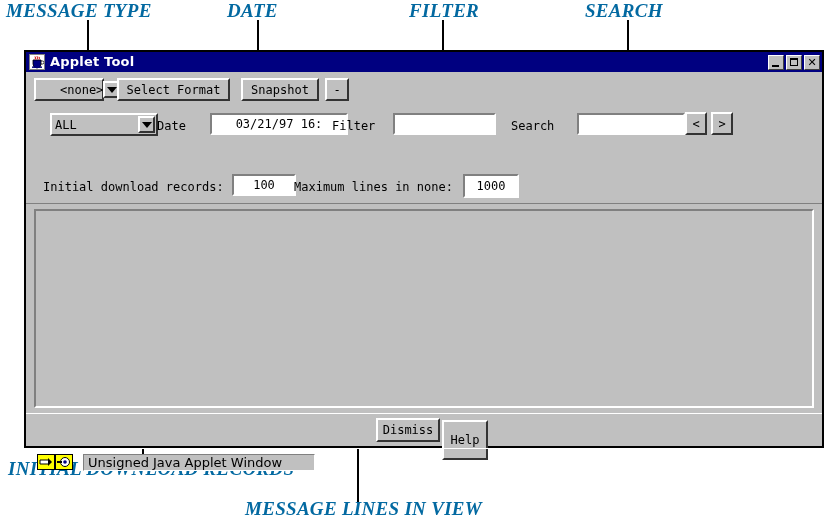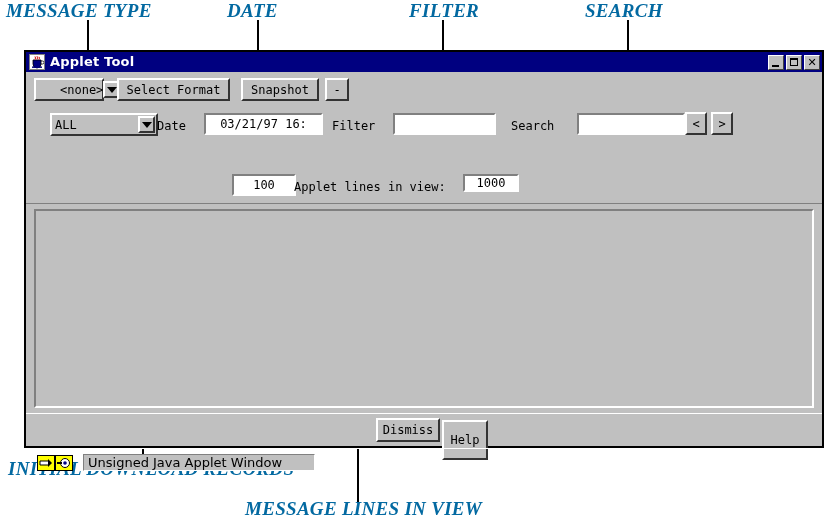--- a/index.html
+++ b/index.html
@@ -337,56 +337,57 @@
 
     <div class="combo abs" style="left:8px; top:41px; width:108px; height:23px;margin-left:16px;">
       <span class="combo-label">ALL</span>
       <span class="combo-arrow-box">
           <span class="tri-down"></span>
         </span>
     </div>
 
     <div class="lbl abs" style="left:131px; top:47px;">Date</div>
 
-    <div class="field abs center" style="left:178px; top:41px; width:119px; height:22px;">03/21/97 16:</div>
+    <div class="field abs center" style="left:184px; top:41px; width:138px; height:22px;">03/21/97 16:</div>
 
     <div class="lbl abs" style="left:306px; top:47px;">Filter</div>
 
     <div class="field abs" style="left:367px; top:41px; width:103px; height:22px;"></div>
 
     <div class="lbl abs" style="left:485px; top:47px;">Search</div>
 
     <div class="field abs" style="left:551px; top:41px; width:108px; height:22px;"></div>
 
     <div class="btn abs" style="left:659px; top:40px; width:22px; height:23px;">&lt;</div>
 
     <div class="btn abs" style="left:685px; top:40px; width:22px; height:23px;">&gt;</div>
 
+    <div class="lbl abs" style="left:17px; top:108px;">Initial download records:</div>
 
     <div class="field abs center" style="left:206px; top:102px; width:64px; height:22px;">100</div>
 
-    <div class="lbl abs" style="left:268px; top:108px;">Applet lines in view:</div>
-
-    <div class="field abs center" style="left:437px; top:102px; width:56px; height:18px;">1000</div>
+    <div class="lbl abs" style="left:268px; top:108px;">Maximum lines in none:</div>
+
+    <div class="field abs center" style="left:437px; top:102px; width:56px; height:24px;">1000</div>
 
     <div class="sep-line-dark" style="left:0px; top:131px; width:796px;"></div>
 
     <div class="logview" style="left:8px; top:137px; width:780px; height:199px;">
       <span></span>
     </div>
 
     <div class="sep-line" style="left:0px; top:341px; width:796px;"></div>
 
     <div class="btn abs" style="left:350px; top:346px; width:64px; height:24px;">Dismiss</div>
 
     <div class="btn abs" style="left:416px; top:348px; width:46px; height:40px;">Help</div>
 
     <div class="sep-line" style="left:0px; top:376px; width:796px;"></div>
 
-    <div class="statusbar" style="left:11px; top:381px; width:300px; height:18px;align-items:flex-end;">
+    <div class="statusbar" style="left:11px; top:381px; width:300px; height:18px;">
       <div class="applet-icons">
         <div class="icon-cell">
           <svg width="16" height="14" viewBox="0 0 16 14" xmlns="http://www.w3.org/2000/svg">
             <rect x="0" y="0" width="16" height="14" fill="#ffff00"></rect>
             <path d="M2 9 L11 9 L11 5 L2 5 Z" fill="#ffffff" stroke="#000" stroke-width="1"></path>
             <path d="M10 3 L14 7 L10 11 Z" fill="#000"></path>
           </svg>
         </div>
         <div class="icon-cell">
           <svg width="16" height="14" viewBox="0 0 16 14" xmlns="http://www.w3.org/2000/svg">

